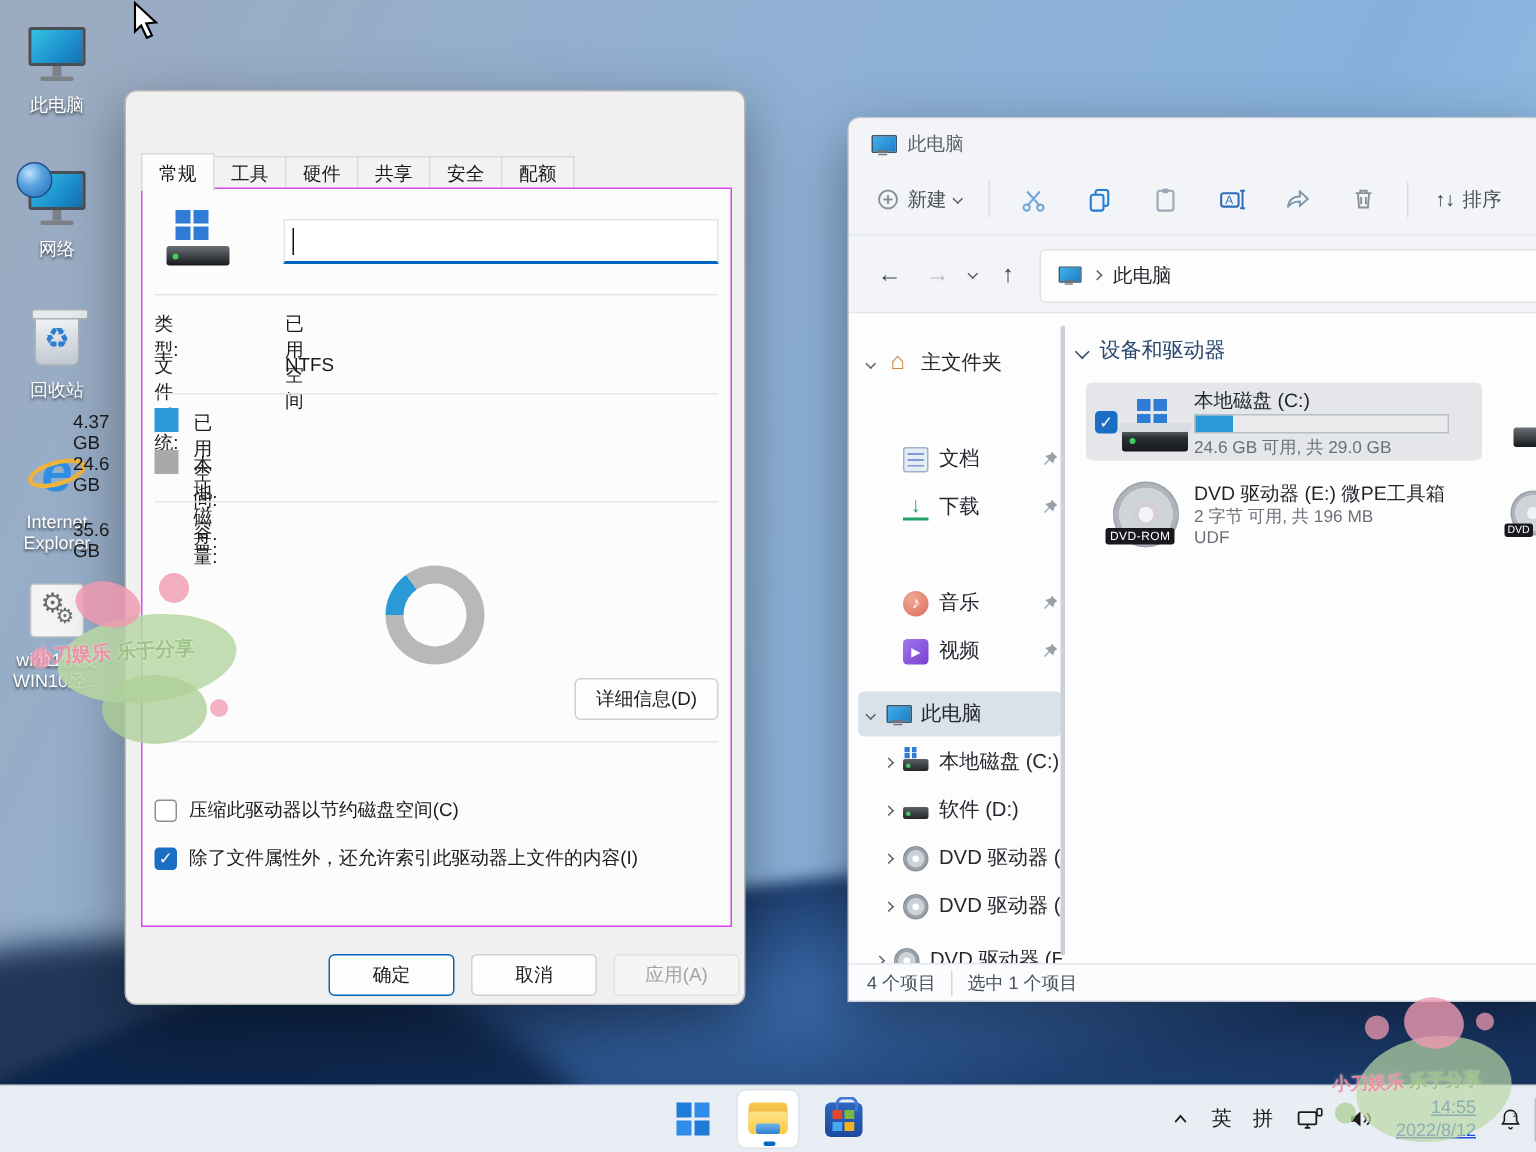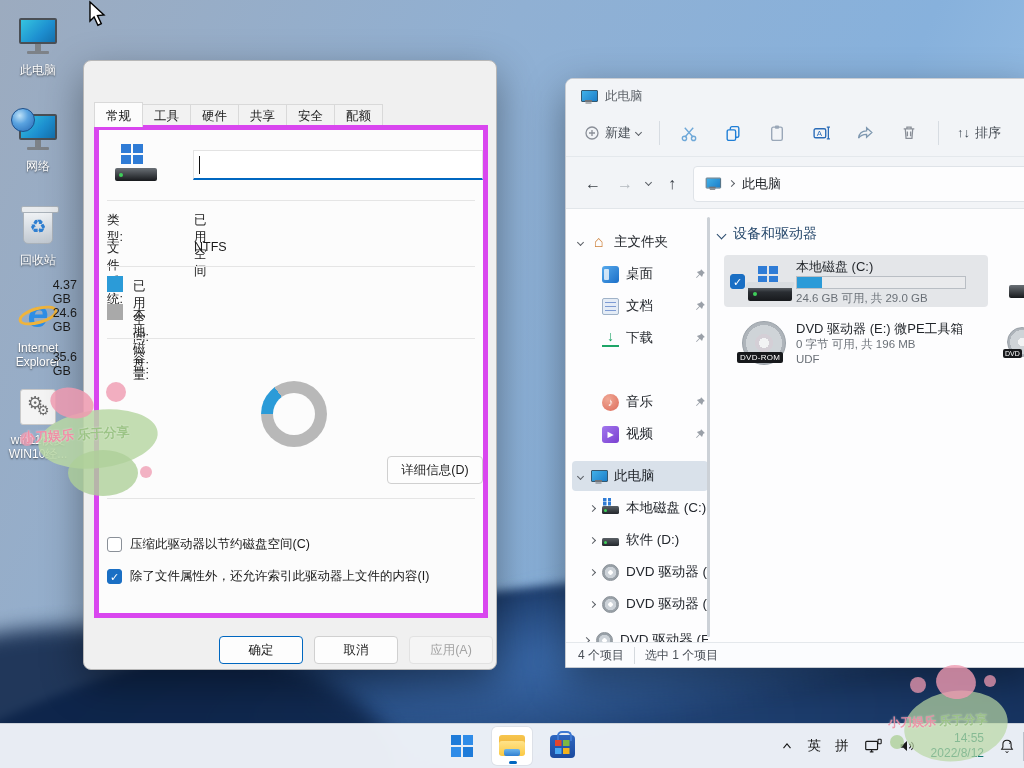--- a/index.html
+++ b/index.html
@@ -115,21 +115,21 @@
   
   .dialog { left:83px; top:60px; width:414px; height:610px; background:#f0f0f0; border-radius:8px; border:1px solid #b7b7b7; }
   .dlg-title { position:absolute; left:0; top:0; width:100%; height:40px; }
   .dlg-title .txt { position:absolute; left:36px; top:13px; font-size:13px; color:#1a1a1a; }
   .dlg-close { position:absolute; right:6px; top:5px; width:34px; height:30px; text-align:center; line-height:30px; font-size:17px; color:#444; border-radius:5px; }
   .dlg-ico { position:absolute; left:13px; top:12px; }
   .tabs { position:absolute; left:10px; top:41px; height:24px; display:flex; }
   .tab { font-size:12.5px; color:#1a1a1a; padding:3px 11px; background:#f2f2f2; border:1px solid #d9d9d9; border-bottom:none; margin-top:2px; height:22px; }
   .tab + .tab { border-left:none; }
   .tab.active { background:#fcfcfc; height:25px; margin-top:0; padding-top:5px; position:relative; z-index:3; border-left:1px solid #d9d9d9; }
-  .page { position:absolute; left:10px; top:64px; width:394px; height:493px; background:#fcfcfc; border:5px solid #d946ef; z-index:2; }
+  .page { position:absolute; left:10px; top:64px; width:394px; height:493px; background:#fcfcfc; border:1px solid #d946ef; z-index:2; }
   .sep { position:absolute; left:8px; right:8px; height:1px; background:#e5e5e5; }
   .fldrow { position:absolute; font-size:12.5px; color:#1a1a1a; }
   .fldrow .lab { position:absolute; left:8px; }
   .fldrow .lab2 { position:absolute; left:34px; }
   .fldrow .val { position:absolute; left:95px; }
   .fldrow .gbs { position:absolute; right:22px; }
   .sq { position:absolute; left:8px; top:-2px; width:16px; height:16px; }
   .name-field { position:absolute; left:94px; top:20px; width:290px; height:30px; background:#fff; border:1px solid #e3e3e3; border-bottom:2px solid #0067c0; font-size:13px; padding:0 6px; outline:none; }
   .caret { position:absolute; left:100px; top:26px; width:1px; height:18px; background:#111; }
   .dlg-drive { position:absolute; left:16px; top:14px; width:44px; height:42px; }
@@ -156,21 +156,21 @@
   .folder .back { position:absolute; left:0; top:0; width:26px; height:20px; border-radius:3px; background:linear-gradient(180deg,#f7c64e,#e8a62e); }
   .folder .front { position:absolute; left:0; top:6px; width:26px; height:15px; border-radius:3px; background:linear-gradient(180deg,#ffe38a,#fbc943); }
   .folder .pocket { position:absolute; left:5px; top:14px; width:16px; height:7px; border-radius:2px; background:linear-gradient(180deg,#6db5ec,#2f7fd1); }
   .store { position:relative; width:25px; height:23px; border-radius:4px; background:linear-gradient(180deg,#2e66c0,#1b4a9e); }
   .store::before { content:""; position:absolute; left:7px; top:-4px; width:11px; height:8px; border:2.5px solid #3f79d2; border-bottom:none; border-radius:5px 5px 0 0; }
   .store .grid { position:absolute; left:5px; top:5px; width:15px; height:14px;
      background:linear-gradient(#e4452c,#e4452c) 0 0/6.5px 6px,linear-gradient(#7db842,#7db842) 100% 0/6.5px 6px,
        linear-gradient(#48a7f2,#48a7f2) 0 100%/6.5px 6px,linear-gradient(#f2b21d,#f2b21d) 100% 100%/6.5px 6px; background-repeat:no-repeat; }
   .tb-tray { position:absolute; right:8px; top:0; height:100%; display:flex; align-items:center; gap:14px; }
   .traytxt { font-size:13.5px; color:#1a1a1a; }
-  .clock { text-align:right; font-size:12px; color:#0f766e; line-height:15px; }
+  .clock { text-align:right; font-size:12px; color:#1d4ed8; line-height:15px;text-decoration:underline; }
   .deskline { position:absolute; right:0; top:8px; width:1px; height:29px; background:rgba(100,110,125,.35); }
 
   
   .wm { position:absolute; pointer-events:none; }
   .blob { position:absolute; border-radius:50%; }
   .wmtext { position:absolute; font-size:13px; font-weight:bold; color:#ef8fa6; text-shadow:0 0 2px rgba(255,255,255,.6); white-space:nowrap; }
   .wmtext .grn { color:#9cc486; }
 
   .cursor { position:absolute; z-index:50; }
 </style>
@@ -299,27 +299,20 @@
         <span>此电脑</span>
       </div>
     </div>
 
     <div class="ex-body">
 
       <div class="srow" style="top:18px;">
         <span class="chev sm"></span>
         <span class="si si-home">⌂</span>
         <span class="lbl">主文件夹</span>
-      </div>
-      <div class="srow" style="top:50px;padding-left:30px;">
-        <span class="si si-desktop"></span>
-        <span class="lbl">桌面</span>
-        <svg class="pin" width="12" height="12" viewBox="0 0 16 16">
-            <path d="M9.5 1.5l5 5-2.2 1-1.6 4.6-3-3-4.2 4.2-.8-.8L6.9 8.3l-3-3 4.6-1.6 1-2.2z" fill="#9aa0a8"></path>
-          </svg>
       </div>
       <div class="srow" style="top:82px;padding-left:30px;">
         <span class="si si-doc"></span>
         <span class="lbl">文档</span>
         <svg class="pin" width="12" height="12" viewBox="0 0 16 16">
             <path d="M9.5 1.5l5 5-2.2 1-1.6 4.6-3-3-4.2 4.2-.8-.8L6.9 8.3l-3-3 4.6-1.6 1-2.2z" fill="#9aa0a8"></path>
           </svg>
       </div>
       <div class="srow" style="top:114px;padding-left:30px;">
         <span class="si si-down">↓</span>
@@ -390,21 +383,21 @@
         <div class="ditxt">本地磁盘 (C:)</div>
         <div class="dibar">
             <div class="fill" id="cbar" style="width: 15%; background: rgb(43, 155, 216);"></div>
           </div>
         <div class="diinfo">24.6 GB 可用, 共 29.0 GB</div>
       </div>
 
       <div class="drive-item" style="top:108px;height:58px;">
         <div class="disc" style="left:18px;top:4px;"></div>
         <div class="ditxt">DVD 驱动器 (E:) 微PE工具箱</div>
-        <div class="diinfo" style="top:20px;">0 字节 可用, 共 196 MB</div>
+        <div class="diinfo" style="top:20px;">2 字节 可用, 共 196 MB</div>
         <div class="diinfo" style="top:36px;">UDF</div>
       </div>
 
       <div class="partial" style="left:443px;top:62px;width:26px;height:30px;">
         <div style="position:absolute;left:0;top:14px;width:26px;height:13px;border-radius:2px;background:linear-gradient(180deg,#6a7076,#17191c);"></div>
       </div>
       <div class="partial" style="left:441px;top:118px;width:28px;height:34px;">
         <div style="position:absolute;width:30px;height:30px;border-radius:50%;background:radial-gradient(circle,#f2f3f4 0 4px,#cfd4d8 4px 12px,#aeb4ba 12px 15px);border:1px solid #9aa1a8;"></div>
         <div style="position:absolute;left:-4px;top:22px;background:#17191c;color:#fff;font-size:7px;padding:1px 2px;border-radius:2px;">DVD</div>
       </div>

